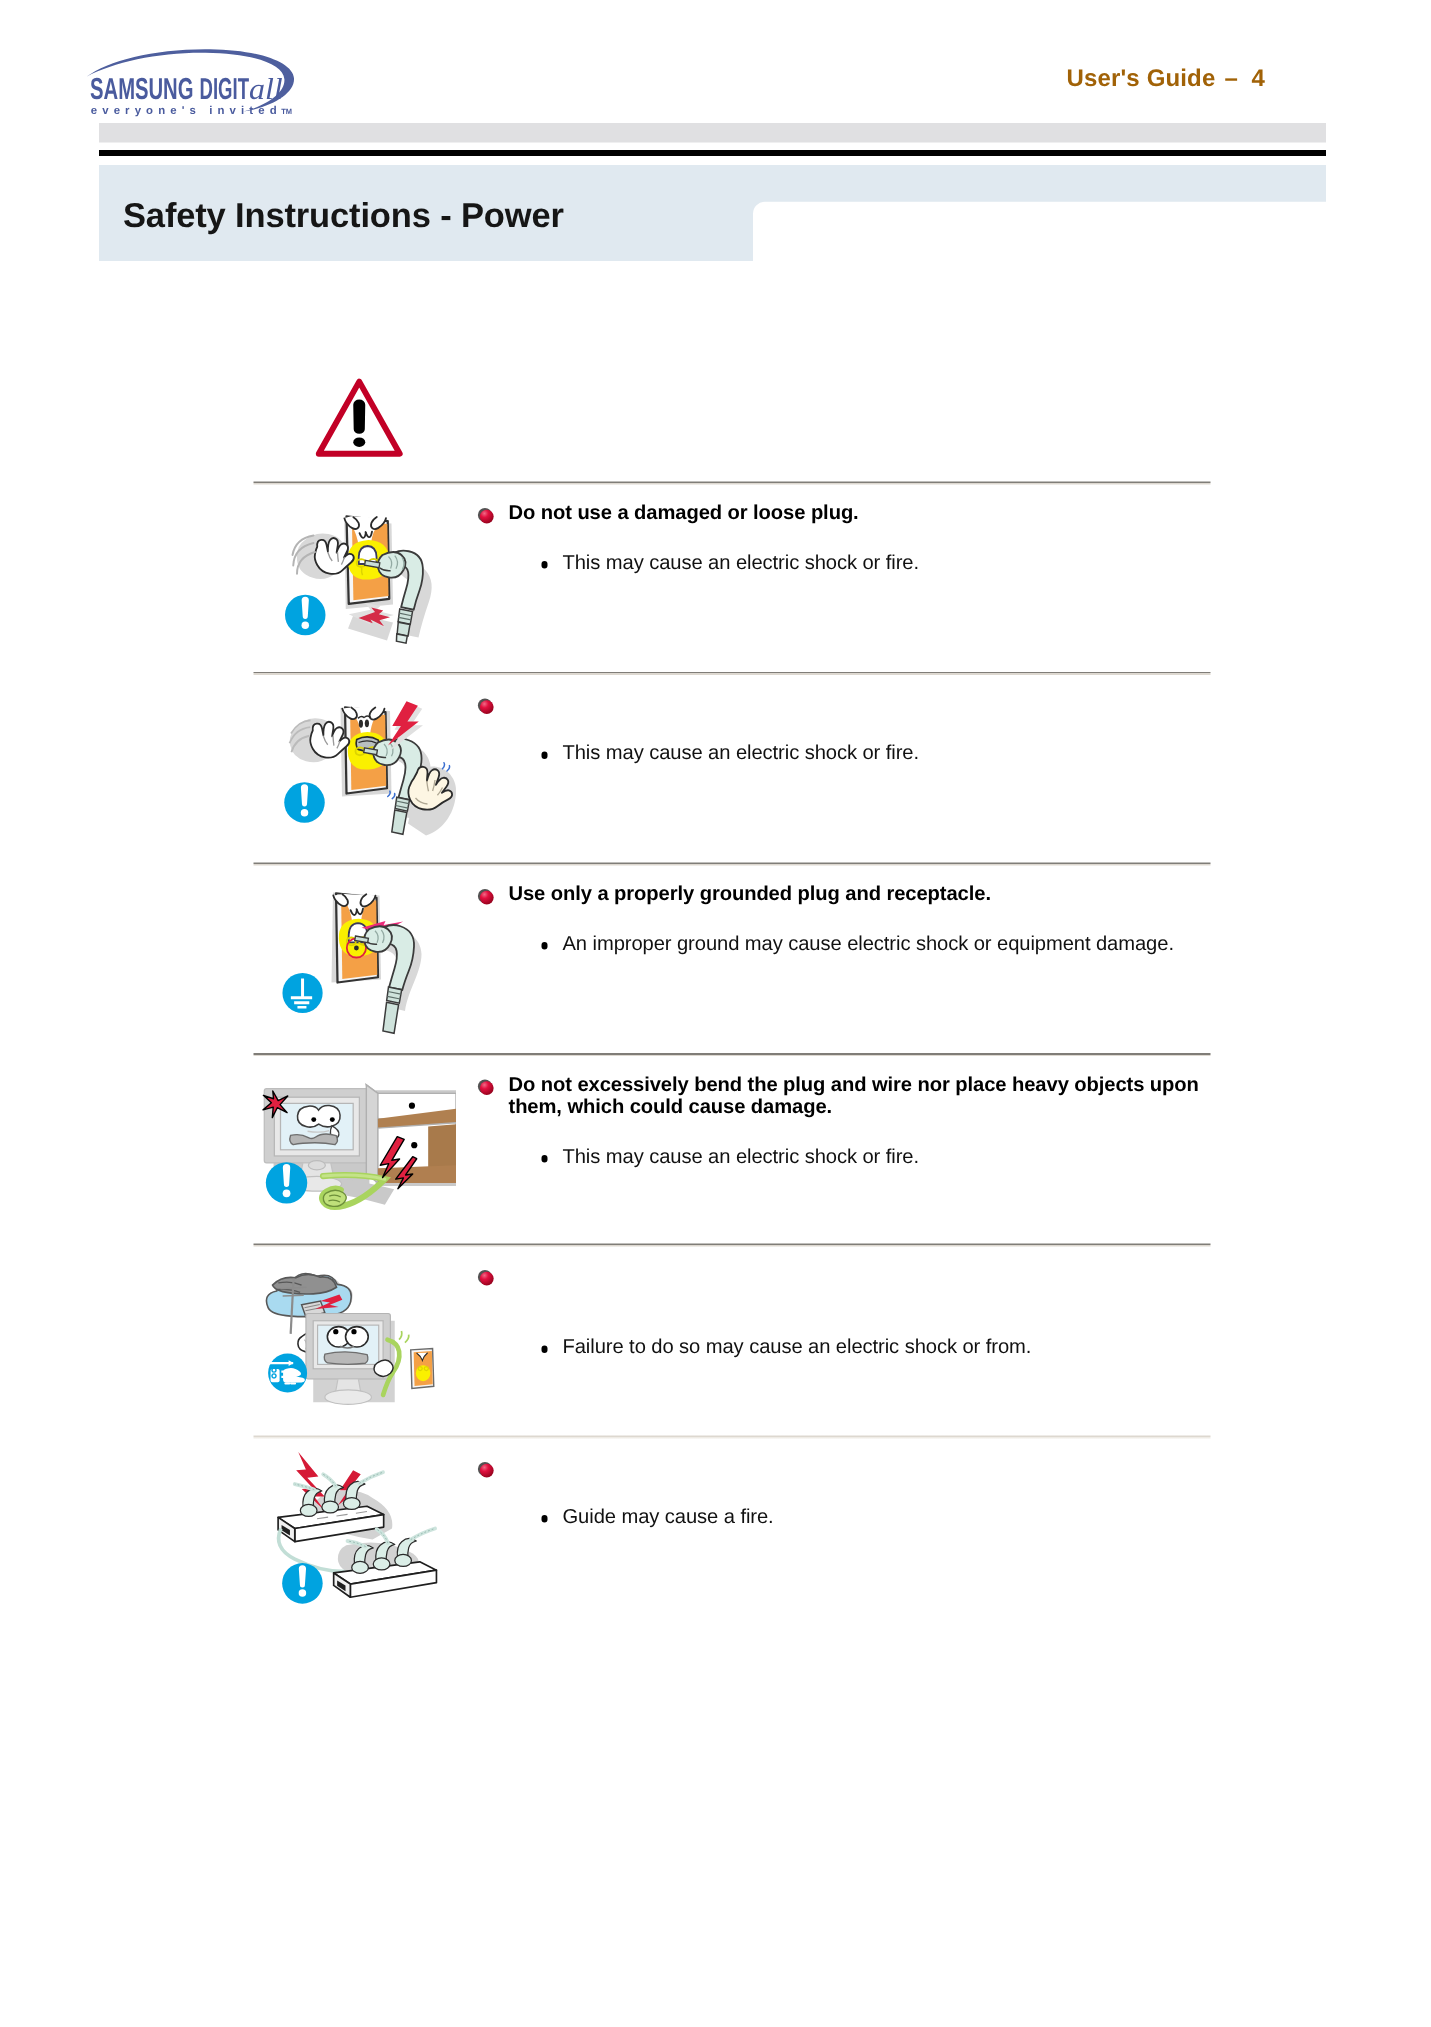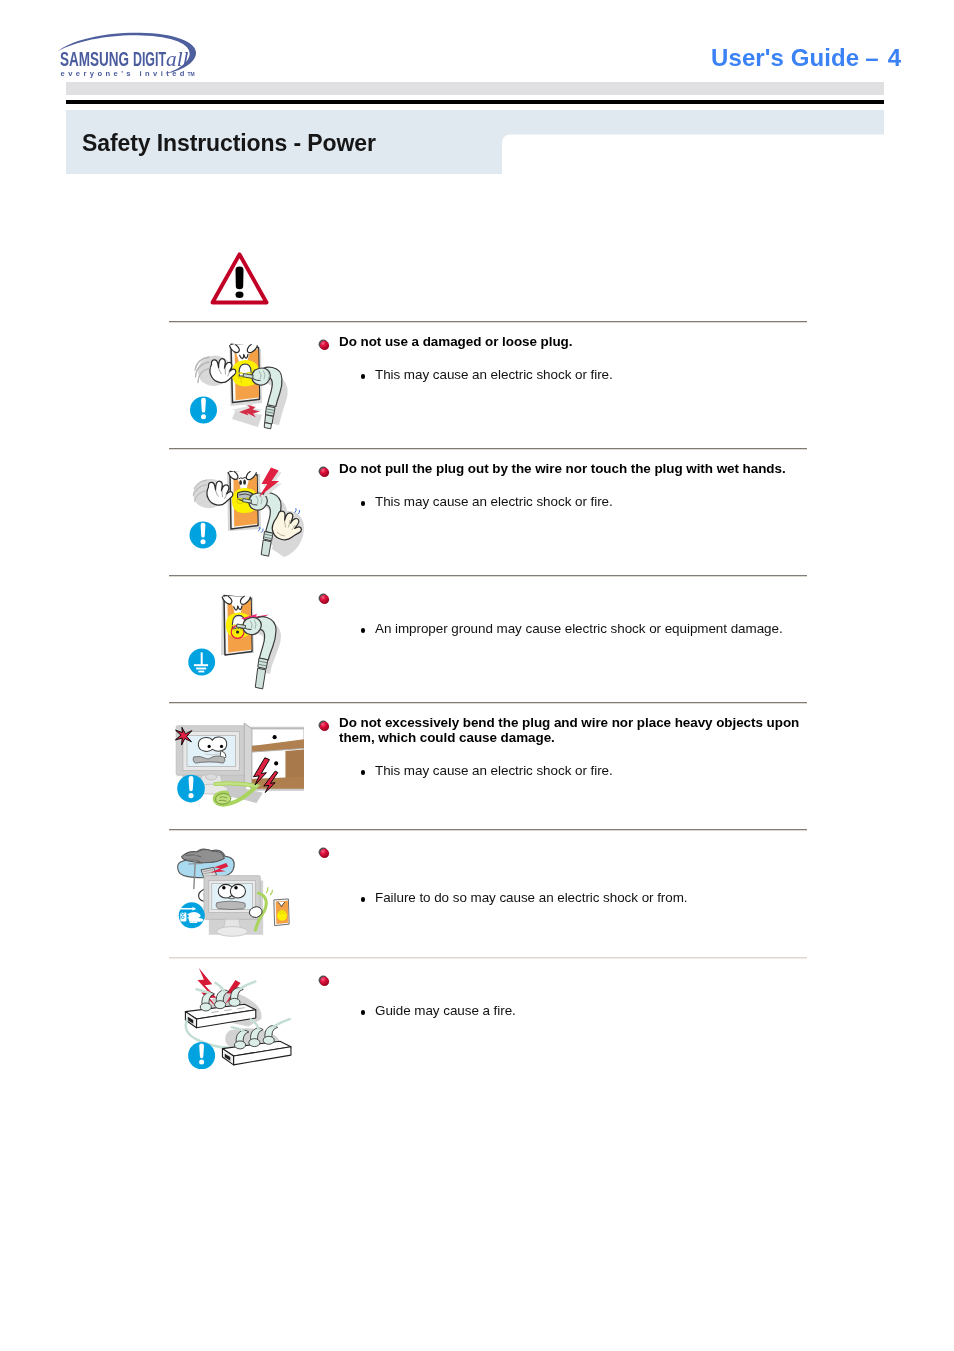--- a/index.html
+++ b/index.html
@@ -6,21 +6,21 @@
   html,body{margin:0;padding:0;}
   body{
     width:954px;height:1351px;background:#ffffff;overflow:hidden;position:relative;
     font-family:"Liberation Sans", sans-serif;
     -webkit-font-smoothing:antialiased;
   }
   .page{position:absolute;left:0;top:0;width:954px;height:1351px;}
 
   
   .logo{position:absolute;left:54px;top:30px;width:160px;height:50px;}
-  .guide-title{position:absolute;left:711px;top:44px;font-size:24px;font-weight:bold;color:#3b82f6;letter-spacing:0.1px;white-space:nowrap;}
+  .guide-title{position:absolute;left:711px;top:44px;font-size:16px;font-weight:bold;color:#a16207;letter-spacing:0.1px;white-space:nowrap;}
   .gray-bar{position:absolute;left:66px;top:82px;width:818px;height:13px;background:#e0e0e2;}
   .black-rule{position:absolute;left:66px;top:100px;width:818px;height:4px;background:#000;}
 
   
   .tabwrap{position:absolute;left:66px;top:110px;width:818px;height:64px;text-align:center;}
   .tabsvg{position:absolute;left:0;top:0;}
   .tab-title{position:absolute;left:16px;top:20px;font-size:23px;font-weight:bold;color:#161616;letter-spacing:-0.1px;}
   .g-dash{margin:0 5px 0 6px;}
   .g-num{margin-left:4px;}
 
@@ -277,21 +277,20 @@
           <radialGradient id="rb1" cx="33%" cy="27%" r="82%">
             <stop offset="0%" stop-color="#f06a86"></stop>
             <stop offset="35%" stop-color="#e2103f"></stop>
             <stop offset="100%" stop-color="#8a0018"></stop>
           </radialGradient>
         </defs>
         <circle cx="5.3" cy="5.3" r="4.7" fill="#3f3f3f" opacity="0.9"></circle>
         <circle cx="6.5" cy="6.4" r="4.6" fill="url(#rb1)"></circle>
       </svg>
     </div>
-    <div class="headline" style="top:460.9px">Do not pull the plug out by the wire nor touch the plug with wet hands.</div>
     <div class="subdot" style="top:501.3px"></div>
     <div class="subtext" style="top:494.0px">This may cause an electric shock or fire.</div>
 
     <div class="fig" style="left:185px;top:583px;width:125px;height:115px">
       <svg width="125" height="115" viewBox="0 0 125 115">
         <g fill="#d8d8d8">
           <path d="M37 12 L68 14 L69 70 L36 72 Z"></path>
           <path d="M68 40 c14,-8 28,1 28,13 c0,12 -9,24 -11,38 l-12,-3 c3,-14 9,-22 7,-30 c-2,-8 -10,-9 -14,-6 Z"></path>
         </g>
 
@@ -356,20 +355,21 @@
           <radialGradient id="rb2" cx="33%" cy="27%" r="82%">
             <stop offset="0%" stop-color="#f06a86"></stop>
             <stop offset="35%" stop-color="#e2103f"></stop>
             <stop offset="100%" stop-color="#8a0018"></stop>
           </radialGradient>
         </defs>
         <circle cx="5.3" cy="5.3" r="4.7" fill="#3f3f3f" opacity="0.9"></circle>
         <circle cx="6.5" cy="6.4" r="4.6" fill="url(#rb2)"></circle>
       </svg>
     </div>
+    <div class="headline" style="top:587.9px">Use only a properly grounded plug and receptacle.</div>
     <div class="subdot" style="top:628.3px"></div>
     <div class="subtext" style="top:621.0px">An improper ground may cause electric shock or equipment damage.</div>
 
     <div class="fig" style="left:170px;top:708px;width:134px;height:116px">
       <svg width="134" height="116" viewBox="0 0 130 112">
         <g fill="#c9c9c9">
           <path d="M12 18 h62 v62 h-62 Z"></path>
           <path d="M78 18 h52 v62 h-52 Z"></path>
           <path d="M50 74 q24,4 40,8 l-6,10 q-22,-6 -38,-8 Z"></path>
         </g>

